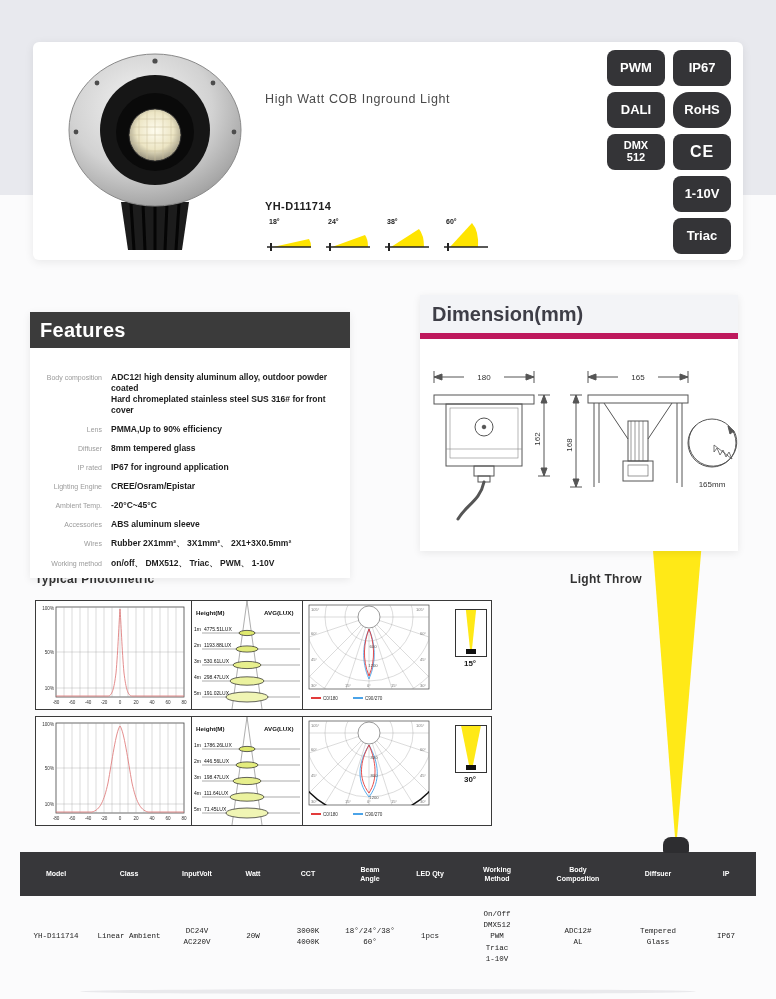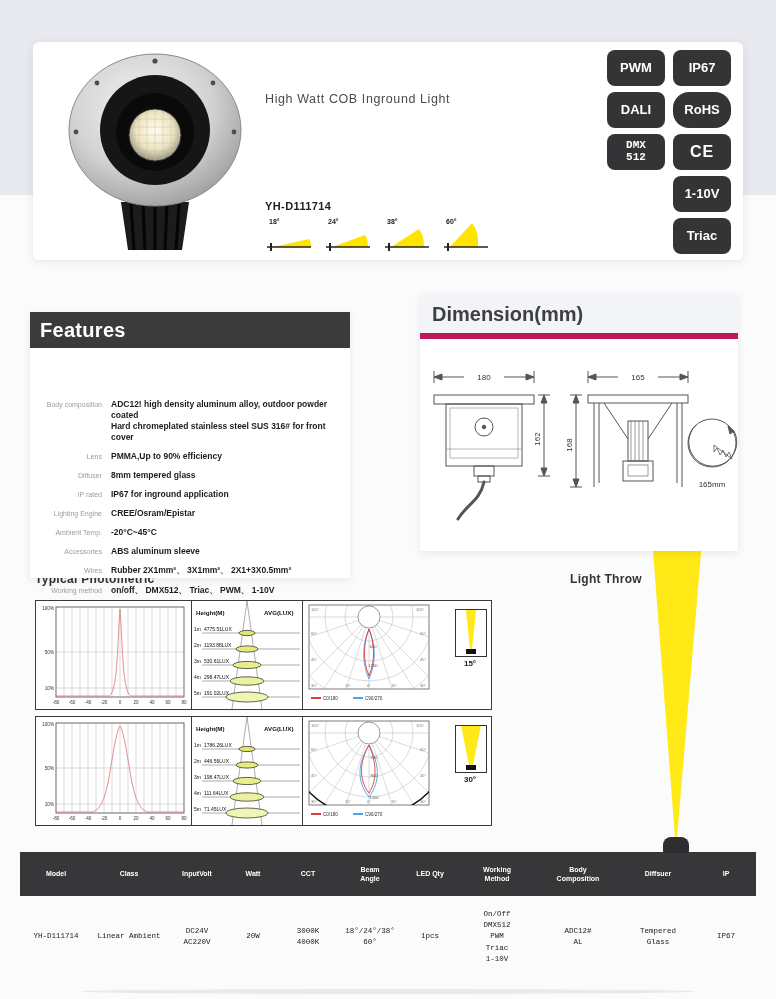--- a/index.html
+++ b/index.html
@@ -15,28 +15,28 @@
   .product-img{position:absolute;left:22px;top:10px;}
   .product-title{position:absolute;left:232px;top:50px;font-size:12.5px;color:#4a4a4a;letter-spacing:.6px;}
   .product-model{position:absolute;left:232px;top:158px;font-size:11px;font-weight:bold;color:#1e1e1e;letter-spacing:.4px;}
   .beam-row{position:absolute;left:232px;top:176px;display:flex;gap:11px;}
   .beam-opt{width:48px;height:34px;position:relative;}
   .beam-opt .deg{position:absolute;left:4px;top:0;font-size:7px;font-weight:bold;color:#1a1a1a;}
   .badges{position:absolute;left:0;top:0;width:710px;height:218px;}
   .badge{position:absolute;width:58px;height:36px;background:#343437;border-radius:8px;color:#fff;
          display:flex;align-items:center;justify-content:center;font-size:13px;font-weight:bold;
          text-align:center;white-space:pre-line;line-height:1.05;}
-  .badge.small{font-size:11px;font-family:Liberation Mono, monospace;}
+  .badge.small{font-size:11px;}
   .badge.ce{font-size:16px;letter-spacing:1px;}
 
   
   .features-card{position:absolute;left:30px;top:312px;width:320px;height:266px;background:#fff;box-shadow:0 2px 8px rgba(0,0,0,.08);z-index:2;}
   .features-head{height:36px;background:#3b3b3b;color:#fff;display:flex;align-items:center;padding-left:10px;}
   .features-head .t{font-size:20px;font-weight:bold;letter-spacing:.3px;}
-  .features-rows{display:grid;grid-template-columns:72px 1fr;column-gap:9px;row-gap:8px;padding:24px 8px 6px 0;margin-top:27px;}
+  .features-rows{display:grid;grid-template-columns:72px 1fr;column-gap:9px;row-gap:8px;padding:24px 8px 6px 0;}
   .f-label{font-size:7px;color:#9b9b9b;text-align:right;padding-top:2px;}
   .f-value{font-size:8.5px;font-weight:bold;color:#1c1c1c;white-space:pre-line;line-height:1.3;}
 
   
   .dimension-card{position:absolute;left:420px;top:295px;width:318px;height:256px;background:#fff;box-shadow:0 2px 8px rgba(0,0,0,.08);z-index:2;}
   .dimension-head{height:38px;background:#f3f4f7;border-bottom:6px solid #be185d;display:flex;align-items:center;padding-left:12px;}
   .dimension-head .t{font-size:20px;font-weight:bold;color:#3e3e47;}
   .dim-body{padding-top:26px;}
 
   

